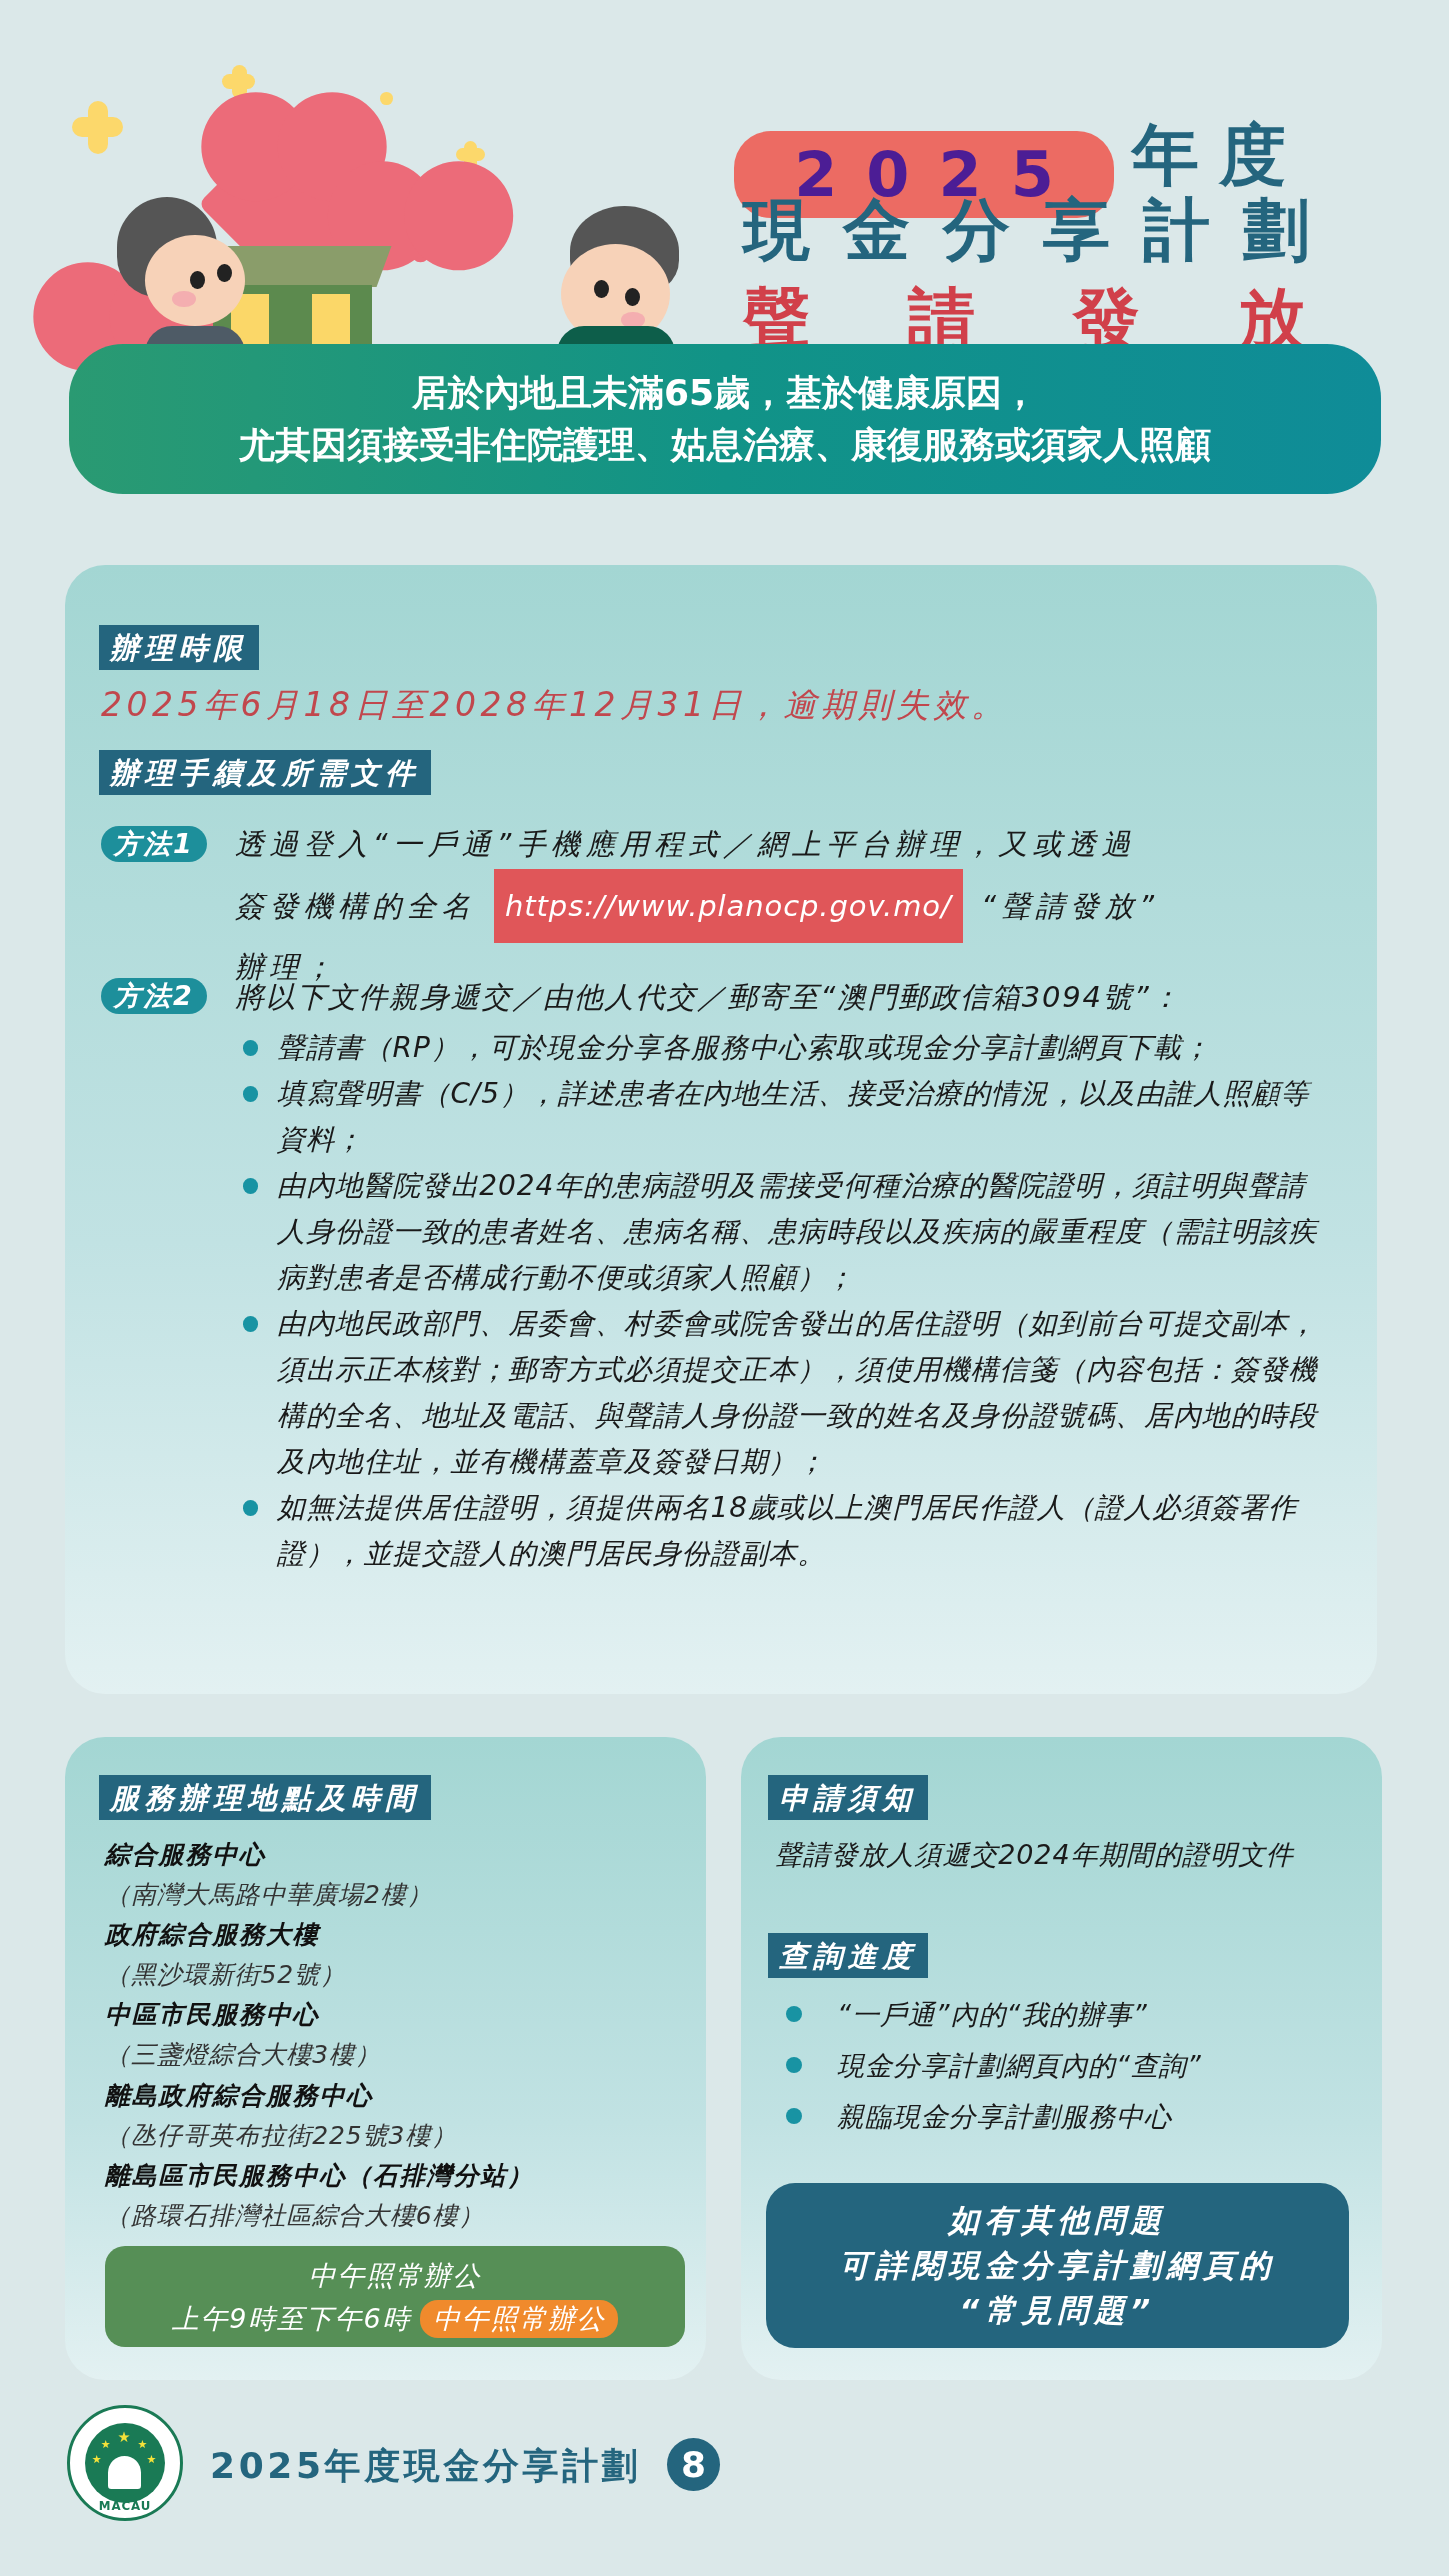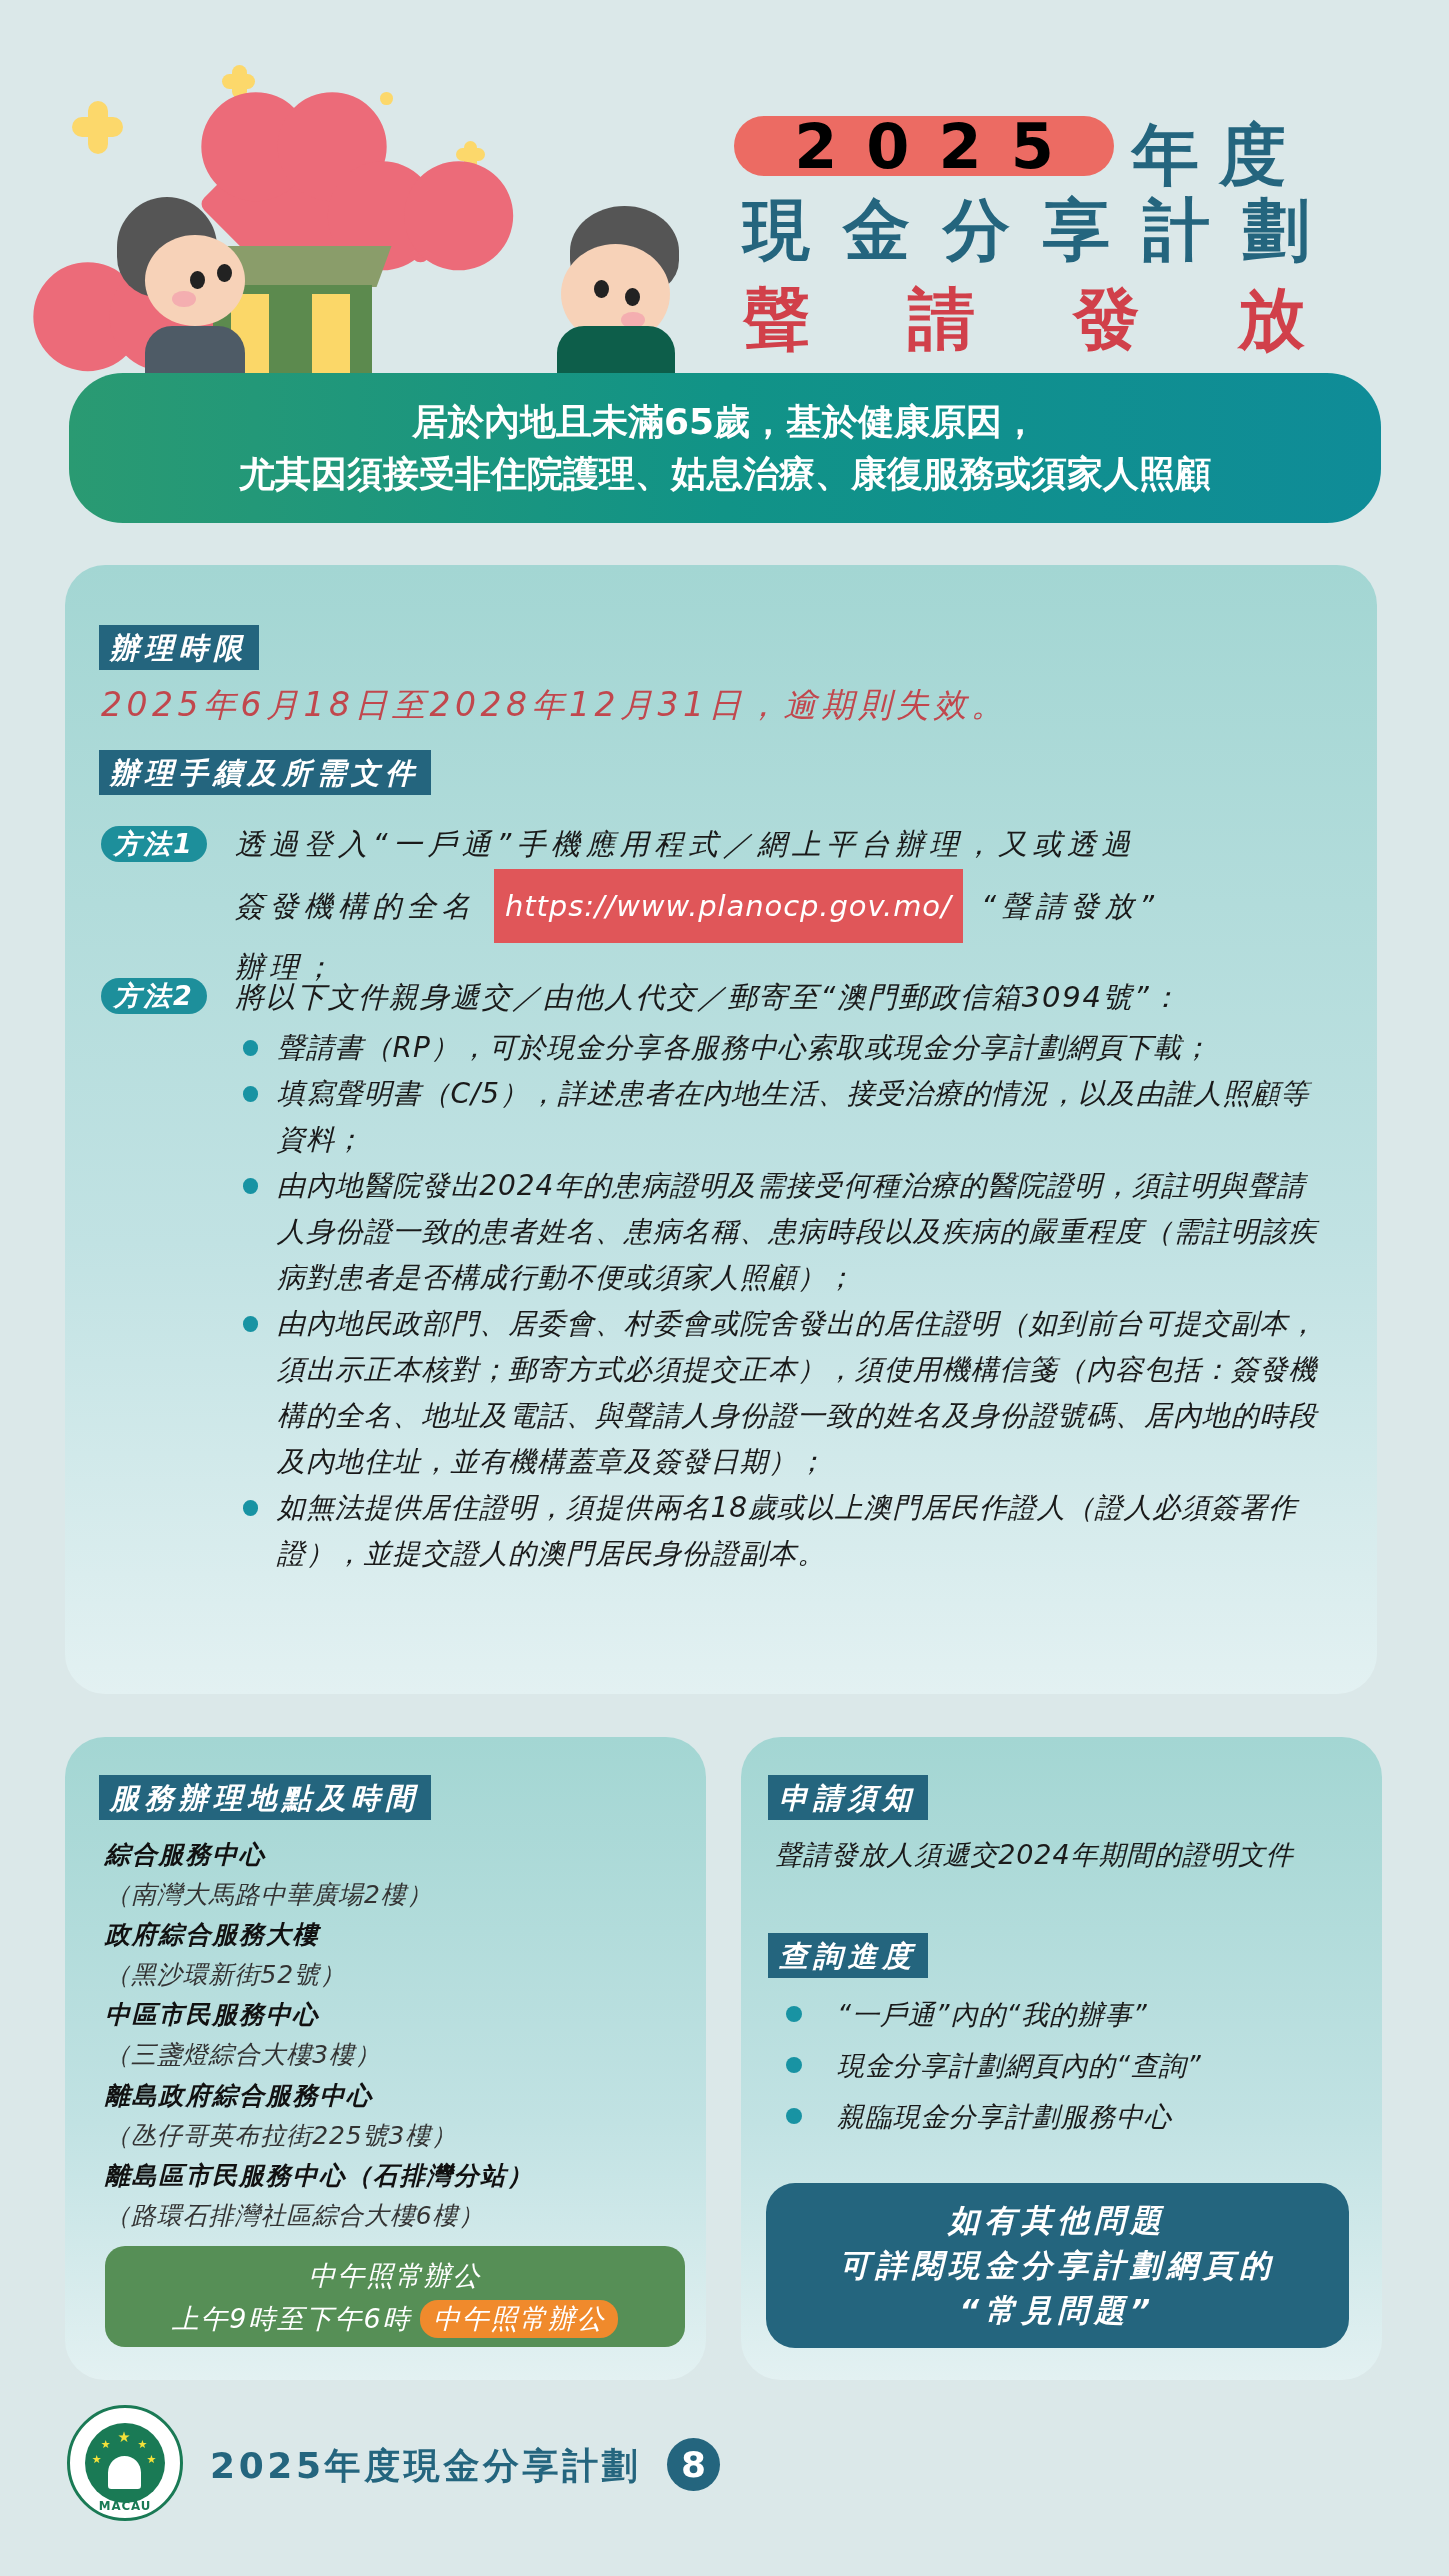--- a/index.html
+++ b/index.html
@@ -30,37 +30,37 @@
   .box-body { position: absolute; background: #5c8a4e; }
   .box-stripe { position: absolute; background: #fbd768; }
   .box-flap { position: absolute; background: #8a9d6a; }
   .person-head { position: absolute; border-radius: 50%; background: #f7d2b8; }
   .person-hair { position: absolute; background: #555; border-radius: 50% 50% 40% 40%; }
   .eye { position: absolute; width: 14.5px; height: 18px; background: #222; border-radius: 50%; }
   .blush { position: absolute; width: 23.5px; height: 16.3px; background: #f4aeb0; border-radius: 50%; }
 
   
   .year-pill {
-    left: 734px; top: 116px; width: 380px; height: 60px;
+    left: 734px; top: 131px; width: 380px; height: 87px;
     background: #ec6b63; border-radius: 37px;
-    color: #000000; font-weight: bold; font-size: 62px;
+    color: #4c1d95; font-weight: bold; font-size: 62px;
     display: flex; align-items: center; justify-content: center;
     letter-spacing: 29px; padding-left: 29px;
   }
   .title-word {
     font-weight: bold; color: #24657e; font-size: 67px; letter-spacing: 20px;
     line-height: 1;
   }
   .t-nd { left: 1132px; top: 122px; }
   .t-plan { left: 743px; top: 197px; letter-spacing: 33px; }
   .t-red { left: 743px; top: 286px; color: #d1404a; letter-spacing: 98px; }
 
   
   .banner {
-    left: 69px; top: 373px; width: 1312px; height: 150px;
+    left: 69px; top: 344px; width: 1312px; height: 150px;
     border-radius: 54px;
     background: linear-gradient(90deg, #2a9a72 0%, #119387 50%, #0f8c98 100%);
     color: #fff; font-weight: bold; font-size: 36px;
     display: flex; flex-direction: column; align-items: center; justify-content: center;
     line-height: 1.45;
   }
 
   
   .card {
     background: linear-gradient(180deg, #a3d6d3 0%, #c1e2e3 60%, #e3f1f2 100%);

